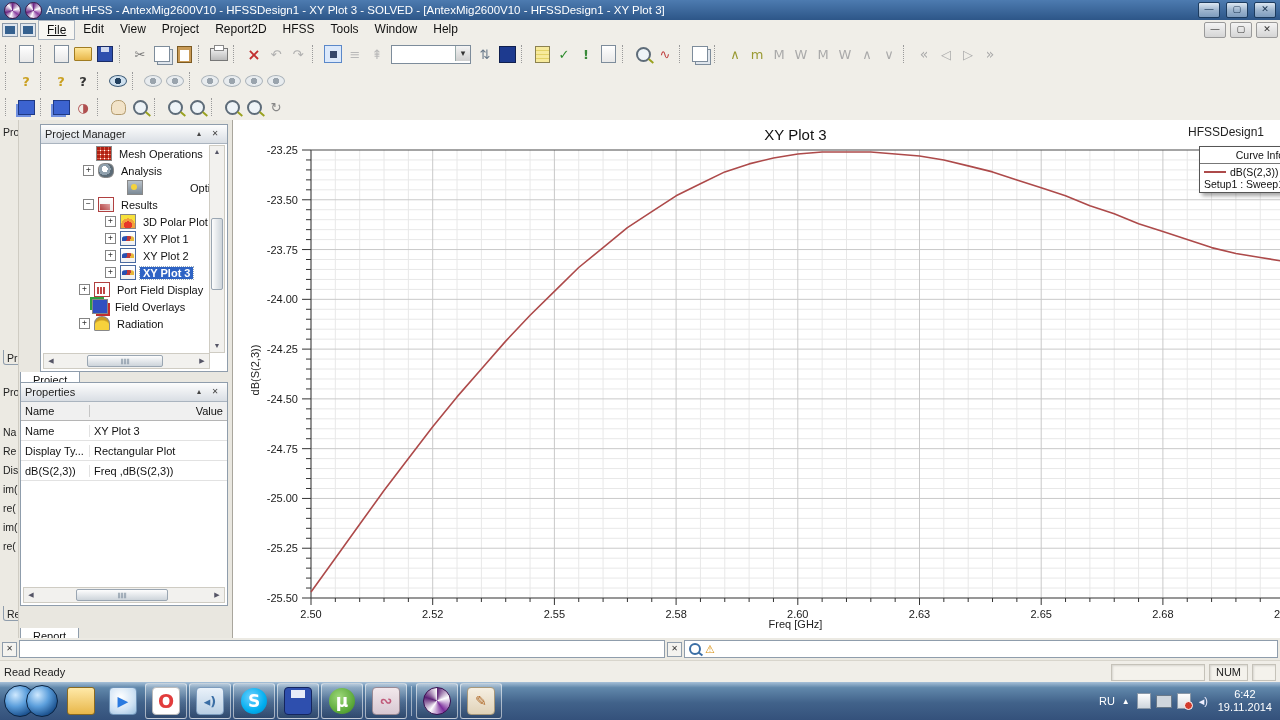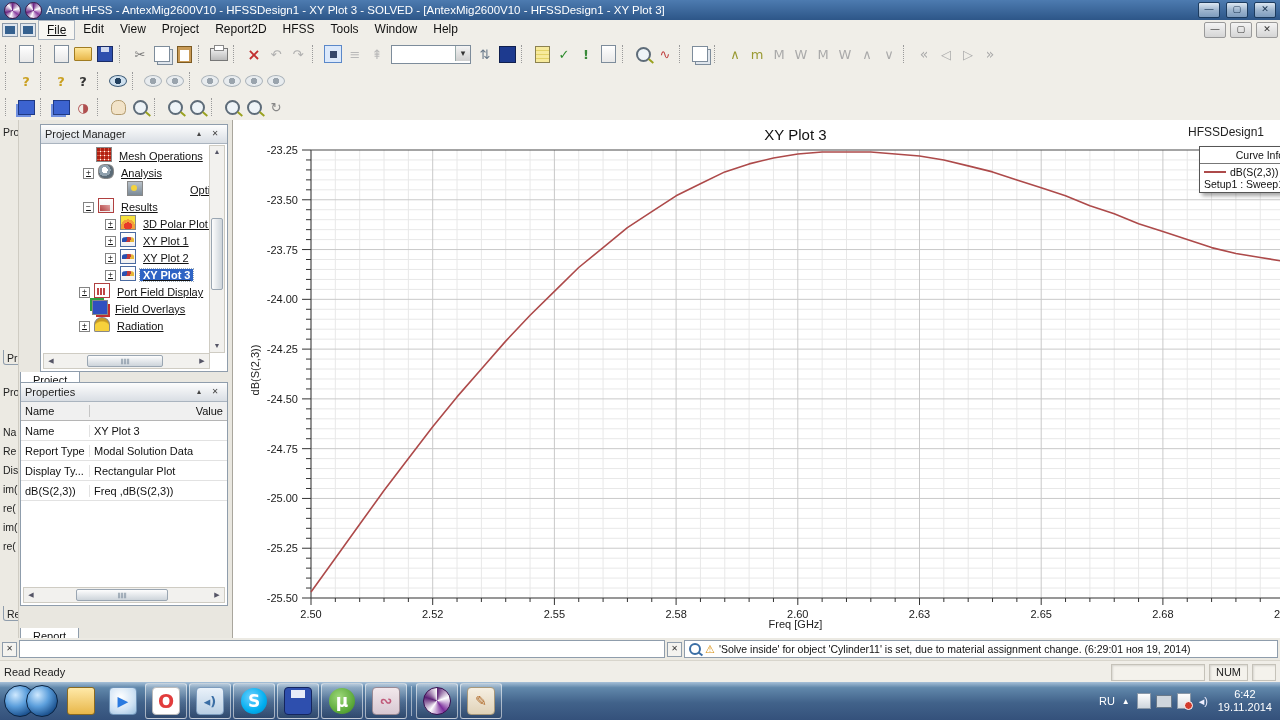--- a/index.html
+++ b/index.html
@@ -57,21 +57,21 @@
   .leftcol{position:absolute;left:0;top:0;width:232px;height:518px;border-right:1px solid #b9b6ad;}
   .edge-strip{position:absolute;left:0;top:0;width:18px;height:518px;background:#eceae3;border-right:1px solid #cfccc3;overflow:hidden;}
   .edge-strip span{position:absolute;left:3px;font-size:10.5px;color:#222;white-space:nowrap;}
   .panel{position:absolute;left:20px;right:4px;border:1px solid #8f9dac;background:#fff;}
   .phead{height:18px;background:linear-gradient(#fdfdfd,#d9dee4);border-bottom:1px solid #aab4bf;
     display:flex;align-items:center;font-size:11px;padding:0 4px;color:#222;}
   .phead .sp{flex:1;}
   .pbtn{width:14px;height:12px;font-size:8px;line-height:11px;text-align:center;color:#444;border:1px solid transparent;}
   #pm-panel{top:4px;height:246px;margin-left:20px;}
   .treebox{position:absolute;left:2px;top:20px;right:17px;bottom:18px;overflow:hidden;background:#fff;}
-  .trow{height:17px;display:flex;align-items:flex-end;font-size:11px;white-space:nowrap;text-decoration:underline;}
+  .trow{height:17px;display:flex;align-items:center;font-size:11px;white-space:nowrap;}
   .exp{width:9px;height:9px;border:1px solid #848484;background:#fff;font:8px/8px "DejaVu Sans Mono",monospace;
     text-align:center;color:#333;margin-right:4px;flex:0 0 auto;}
   .noexp{width:9px;margin-right:4px;border:none;background:none;}
   .ticon{width:14px;height:13px;margin-right:4px;flex:0 0 auto;border:1px solid #888;}
   .ti-mesh-operations{background:repeating-linear-gradient(90deg,#d45a45 0 3px,#fff 3px 4px),repeating-linear-gradient(#d45a45 0 3px,#fff 3px 4px);background-blend-mode:multiply;}
   .ti-analysis{background:radial-gradient(circle at 40% 40%,#fff 0 3px,#8fa0ad 3px 6px,#5b6b77 6px);border-radius:40%;}
   .ti-optimetrics{background:linear-gradient(#b9c2ca,#7c8a96);position:relative;}
   .ti-optimetrics::after{content:"";position:absolute;left:3px;top:3px;width:6px;height:6px;background:#f4d33c;border-radius:50%;}
   .ti-results{background:linear-gradient(#fff,#eee);position:relative;border-color:#b04040;}
   .ti-results::after{content:"";position:absolute;left:1px;bottom:1px;width:10px;height:6px;background:linear-gradient(45deg,#b04040,#e0a0a0);}
@@ -436,24 +436,20 @@
           <span class="pbtn">✕</span>
         </div>
         <div class="prophead-row">
           <span class="c1">Name</span>
           <span class="c2">Value</span>
         </div>
         <div id="proprows">
             <div class="prow">
               <span class="c1">Name</span>
               <span class="c2">XY Plot 3</span>
-            </div>
-            <div class="prow">
-              <span class="c1">Report Type</span>
-              <span class="c2">Modal Solution Data</span>
             </div>
             <div class="prow">
               <span class="c1">Display Ty...</span>
               <span class="c2">Rectangular Plot</span>
             </div>
             <div class="prow">
               <span class="c1">dB(S(2,3))</span>
               <span class="c2">Freq ,dB(S(2,3))</span>
             </div>
           </div>
@@ -693,21 +689,20 @@
 
   <div class="msgbar">
     <span class="msgx">✕</span>
     <div class="msgfield mf1">
         <span></span>
       </div>
     <span class="msgx">✕</span>
     <div class="msgfield mf2">
       <span class="minimag"></span>
       <span class="warn">⚠</span>
-      <span>'Solve inside' for object 'Cylinder11' is set, due to material assignment change. (6:29:01 ноя 19, 2014)</span>
     </div>
   </div>
 
   <div class="statusbar">
     <span>Read Ready</span>
     <span class="sp"></span>
     <span class="scell" style="width:80px;"></span>
     <span class="scell">NUM</span>
     <span class="scell" style="width:10px;"></span>
   </div>

